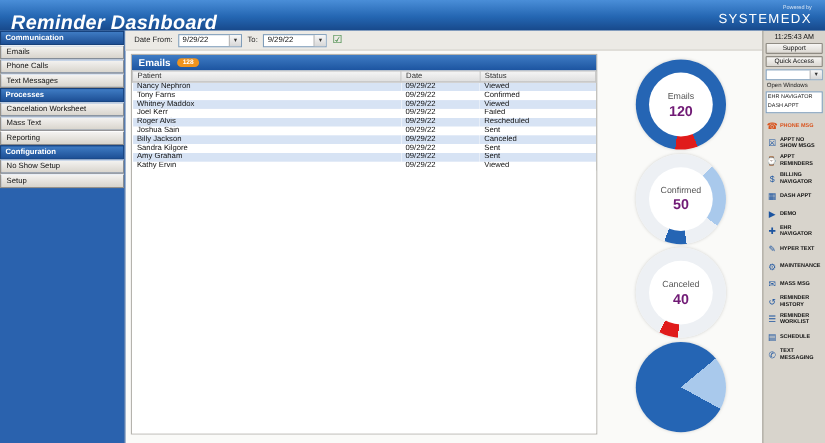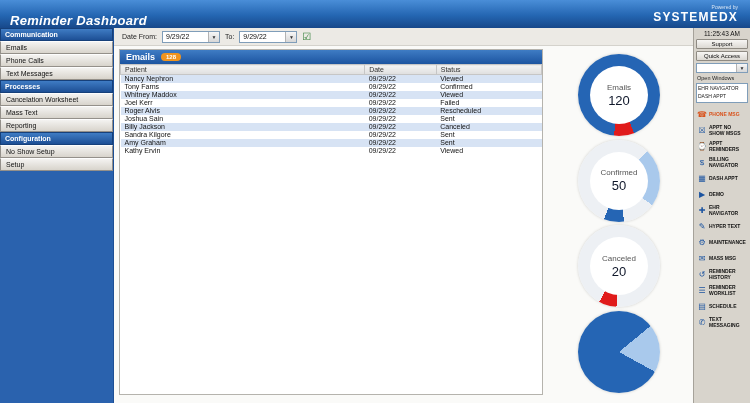--- a/index.html
+++ b/index.html
@@ -3,24 +3,24 @@
 <meta charset="utf-8">
 <style>
   * { margin:0; padding:0; box-sizing:border-box; }
   html,body { background:#9a9a9a; }
   body { font-family:"Liberation Sans", sans-serif; }
   .app { width:750px; height:403px; background:#fff; display:flex; flex-direction:column; overflow:hidden; position:relative; }
 
   
   .top-header { height:28px; flex:0 0 28px; background:linear-gradient(180deg,#4a8ed8 0%,#2466b2 55%,#17488a 100%);
     display:flex; align-items:center; justify-content:space-between; padding:0 10px; }
-  .app-title { color:#fff; font-size:13px; font-weight:bold; font-style:italic; letter-spacing:.3px;margin-top:13px; }
+  .app-title { color:#fff; font-size:18px; font-weight:bold; font-style:italic; letter-spacing:.3px;margin-top:13px; }
   .brand-block { display:flex; flex-direction:column; align-items:flex-end; line-height:1; margin-right:2px; }
   .powered { font-size:5px; color:#d7e4f4; margin-bottom:1px; }
-  .brand { font-size:12px; font-weight:bold; color:#fff; letter-spacing:1.2px; }
+  .brand { font-size:12px; font-weight:normal; color:#fff; letter-spacing:1.2px; }
 
   .app-body { flex:1; display:flex; min-height:0; }
 
   
   .left-nav { width:113px; flex:0 0 113px; background:#2a62ae; display:flex; flex-direction:column; }
   .nav-section-header { background:linear-gradient(180deg,#3f7cc4,#1d4f95); color:#fff; font-size:7px; font-weight:bold;
     padding:2px 4px; border:1px solid #16407a; }
   .nav-item { background:linear-gradient(180deg,#f4f3f1,#d8d4cc); border:1px solid #94908a; border-top-color:#fdfdfd;
     font-size:7px; color:#111; padding:2px 5px; cursor:pointer; }
 
@@ -49,21 +49,21 @@
   col.c-patient { width:58%; } col.c-date { width:17%; } col.c-status { width:25%; }
   .panel-fill { flex:1; background:#fff; }
 
   
   .charts { flex:1; display:flex; flex-direction:column; align-items:center; justify-content:space-between; padding:5px 0 2px; }
   .donut { position:relative; width:82px; height:82px; flex:0 0 auto; }
   .ring { width:100%; height:100%; border-radius:50%; box-shadow:0 0 3px rgba(0,0,0,.18); }
   .hole { position:absolute; inset:12px; background:#fff; border-radius:50%; display:flex; flex-direction:column;
     align-items:center; justify-content:center; }
   .donut-label { font-size:8px; color:#555; }
-  .donut-value { font-size:13px; font-weight:normal; color:#0f172a; margin-top:1px; }
+  .donut-value { font-size:13px; font-weight:bold; color:#701a75; margin-top:1px; }
 
   
   .right-panel { width:57px; flex:0 0 57px; background:#d8d4cc; border-left:1px solid #a6a29a; display:flex;
     flex-direction:column; padding:2px; gap:2px; overflow:hidden; }
   .clock { text-align:center; font-size:6.5px; color:#111; }
   .rp-button { background:linear-gradient(180deg,#f7f6f4,#dcd9d3); border:1px solid #8f8b83; border-radius:1px;
     font-size:6px; padding:1px 0; text-align:center; font-family:inherit; cursor:pointer; color:#111; }
   .rp-combo { width:100%; height:10px; font-size:5.5px; }
   .open-windows-label { font-size:5.5px; color:#222; padding-left:1px; }
   .window-list { background:#fff; border:1px solid #7f9db9; min-height:20px; font-size:5px; padding:1px; color:#222; }
@@ -206,21 +206,21 @@
               <div class="ring" style="background: conic-gradient(rgb(237, 240, 244) 0%, rgb(237, 240, 244) 12%, rgb(169, 201, 236) 12%, rgb(169, 201, 236) 35%, rgb(237, 240, 244) 35%, rgb(237, 240, 244) 48%, rgb(37, 101, 180) 48%, rgb(37, 101, 180) 56%, rgb(237, 240, 244) 56%, rgb(237, 240, 244) 100%);"></div>
               <div class="hole">
                 <div class="donut-label">Confirmed</div>
                 <div class="donut-value">50</div>
               </div>
             </div>
             <div class="donut">
               <div class="ring" style="background: conic-gradient(rgb(237, 240, 244) 0%, rgb(237, 240, 244) 51%, rgb(224, 27, 27) 51%, rgb(224, 27, 27) 58%, rgb(237, 240, 244) 58%, rgb(237, 240, 244) 100%);"></div>
               <div class="hole">
                 <div class="donut-label">Canceled</div>
-                <div class="donut-value">20</div>
+                <div class="donut-value">40</div>
               </div>
             </div>
             <div class="donut">
               <div class="ring" style="background: conic-gradient(rgb(37, 101, 180) 0%, rgb(37, 101, 180) 14%, rgb(169, 201, 236) 14%, rgb(169, 201, 236) 33%, rgb(37, 101, 180) 33%, rgb(37, 101, 180) 100%);"></div>
             </div>
           </div>
 
       </div>
     </div>
 

